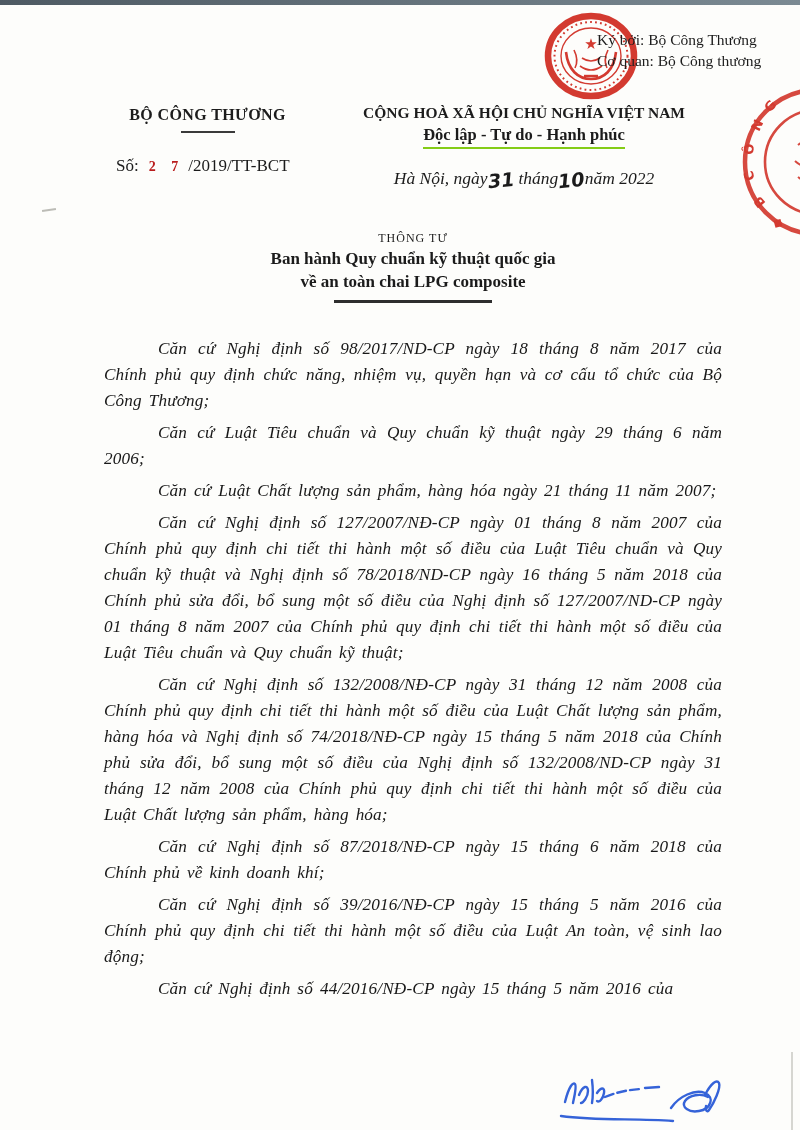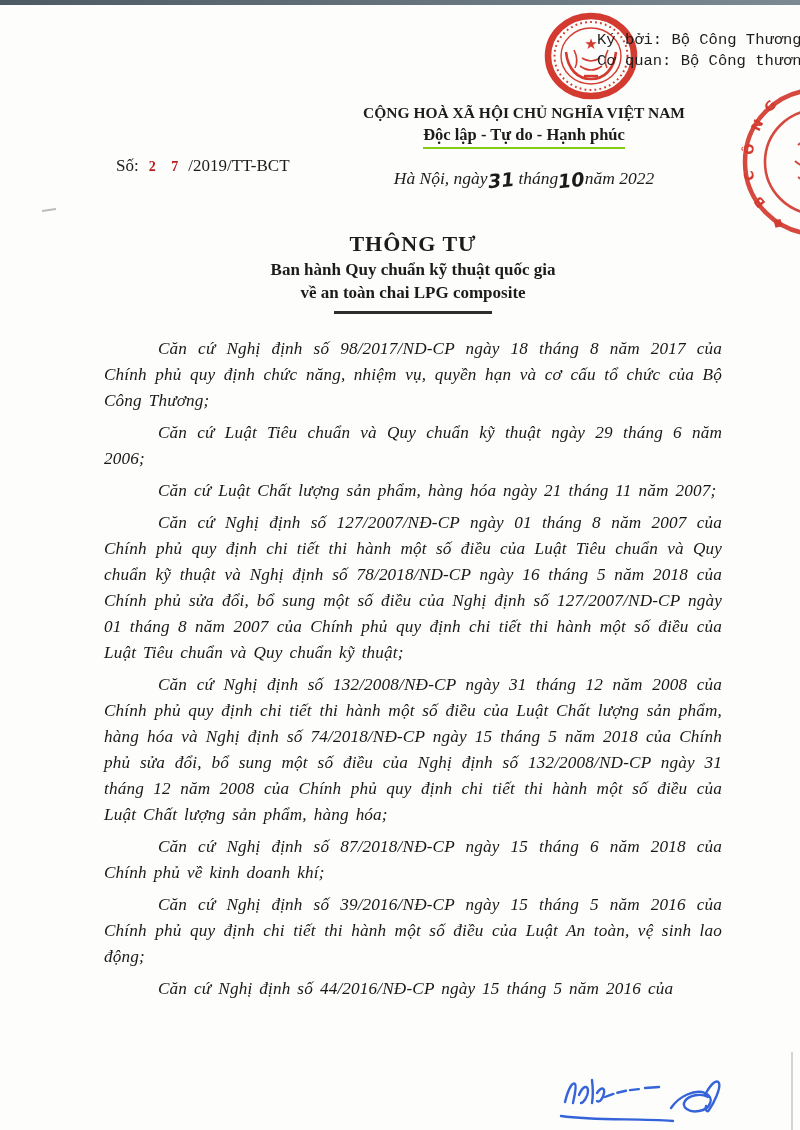--- a/index.html
+++ b/index.html
@@ -13,41 +13,41 @@
     background:linear-gradient(90deg,#4e5a63,#7b8a93);}
   .right-edge-line{position:absolute;left:791px;top:1052px;width:2px;height:78px;
     background:#cfcfc9;opacity:.85;}
   .scan-dash{position:absolute;left:42px;top:209px;width:14px;height:2px;
     background:#bcbcb6;transform:rotate(-8deg);}
 
   
   .digi-seal{position:absolute;left:544px;top:12px;width:96px;height:88px;z-index:1;}
   .digi-text{position:absolute;left:597px;top:30px;width:203px;overflow:hidden;z-index:2;
     font-size:15.5px;line-height:20.5px;color:#1d1d1d;}
-  .digi-text div{white-space:nowrap;font-family:Liberation Mono, monospace;}
+  .digi-text div{white-space:nowrap;}
 
   .big-stamp{position:absolute;left:732px;top:77px;width:170px;height:170px;z-index:1;}
 
   
   .hdr-left{position:absolute;left:100px;top:106px;width:215px;text-align:center;}
   .agency{font-weight:bold;font-size:16px;letter-spacing:.4px;color:#1c1c1c;}
   .agency-line{width:54px;height:2px;background:#3a3a3a;margin:7px auto 0;}
   .doc-number{position:absolute;left:116px;top:156px;font-size:17px;white-space:nowrap;}
   .doc-number .stamp{font-weight:bold;font-size:14px;letter-spacing:6px;margin:12px 4px 0 10px;color:#b91c1c;}
   .hdr-right{position:absolute;left:328px;top:104px;width:392px;text-align:center;}
   .motto1{font-weight:bold;font-size:15.5px;color:#1c1c1c;}
   .motto2{display:inline-block;font-weight:bold;font-size:16.5px;margin-top:3px;
     padding-bottom:2px;border-bottom:2px solid #84cc16;}
   .date-line{margin-top:17px;font-style:italic;font-size:17.5px;white-space:nowrap;}
   .ink{font-style:italic;font-weight:bold;font-family:"DejaVu Sans",sans-serif;
     font-size:19px;display:inline-block;transform:rotate(-6deg);position:relative;top:3px;}
 
   
   .title-block{position:absolute;left:104px;top:231px;width:618px;text-align:center;}
-  .doc-type{font-weight:bold;font-size:22px;letter-spacing:1px;}
+  .doc-type{font-weight:normal;font-size:12px;letter-spacing:1px;}
   .title-line{font-weight:bold;font-size:17px;margin-top:3px;}
   .title-underline{width:158px;height:2.5px;background:#2e2e2e;margin:8px auto 0;}
 
   
   .body-block{position:absolute;left:104px;top:336px;width:618px;}
   .body-block p{
     margin:0 0 6px 0;font-style:italic;font-size:17.2px;line-height:26px;
     text-align:justify;text-indent:54px;word-spacing:2.5px;letter-spacing:.15px;color:#181818;}
 
   .signature{position:absolute;left:553px;top:1058px;width:185px;height:70px;}
@@ -88,20 +88,24 @@
     <g fill="#d33a30" font-family="DejaVu Sans" font-size="13" font-weight="bold">
       <text x="38" y="36" transform="rotate(-48 38 36)">G</text>
       <text x="27" y="55" transform="rotate(-65 27 55)">N</text>
       <text x="21" y="78" transform="rotate(-85 21 78)">Ô</text>
       <text x="23" y="102" transform="rotate(-108 23 102)">C</text>
       <text x="34" y="126" transform="rotate(-130 34 126)">B</text>
       <text x="52" y="146" transform="rotate(-150 52 146)">◆</text>
     </g>
   </svg>
 
+  <div class="hdr-left">
+    <div class="agency">BỘ CÔNG THƯƠNG</div>
+    <div class="agency-line"></div>
+  </div>
   <div class="doc-number">
     <span>Số:</span><span class="stamp">2 7</span><span>/2019/TT-BCT</span>
   </div>
 
   <div class="hdr-right">
     <div class="motto1">CỘNG HOÀ XÃ HỘI CHỦ NGHĨA VIỆT NAM</div>
     <div><span class="motto2">Độc lập - Tự do - Hạnh phúc</span></div>
     <div class="date-line">
       <span>Hà Nội, ngày</span><span class="ink">31</span>
       <span>tháng</span><span class="ink">10</span><span>năm 2022</span>

